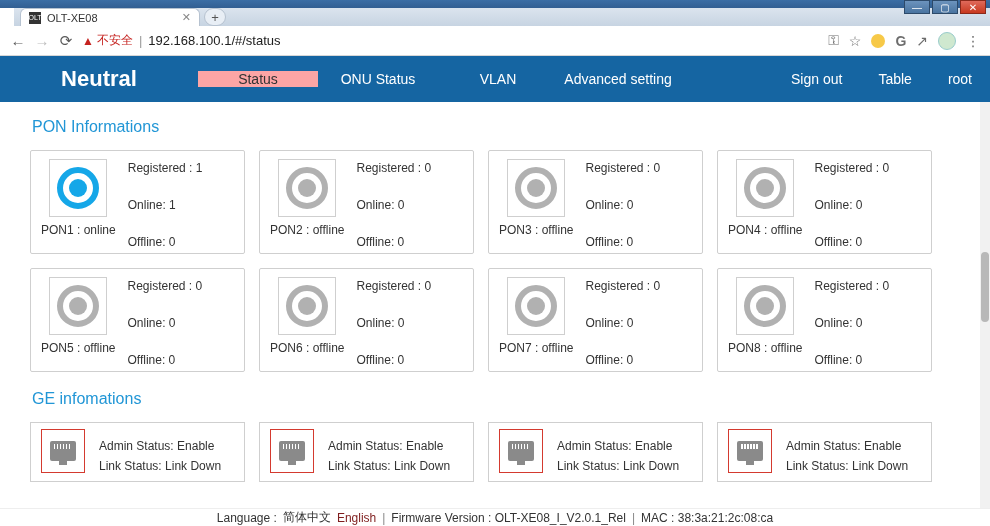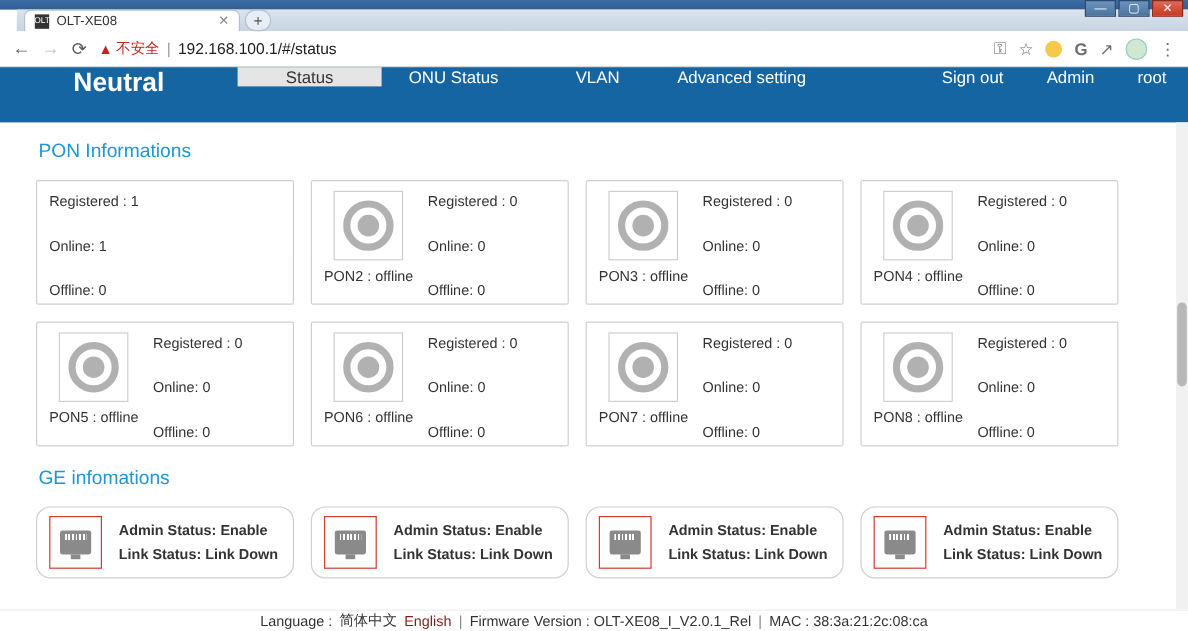--- a/index.html
+++ b/index.html
@@ -89,32 +89,32 @@
   .ricon-face{width:14px;height:14px;border-radius:50%;background:#f7c948;display:inline-block;}
   .ricon-g{color:#4285f4;font-weight:bold;}
   .ricon-graph{color:#5f6368;}
   .ricon-avatar{width:18px;height:18px;border-radius:50%;background:#cfe8cf;border:1px solid #9cc;}
   .ricon-more{letter-spacing:-2px;}
 
   
   .appnav {
     height: 46px;
     background:#1565a2;
-    display:flex; align-items:flex-start;
+    display:flex; align-items:center;
     color:#fff;
   }
   .brand {
     width:198px; display:flex; align-items:center; justify-content:center;
     font-size:22px; font-weight:bold;
   }
   .navtab {
     width:120px; display:flex;align-items:center;justify-content:center;
     font-size:14px; cursor:pointer;
   }
-  .navtab.active { background:#e5e5e5; color:#333; }
+  .navtab.active { background:#fca5a5; color:#333; }
   .navspacer{flex:1;}
   .navlink { padding:0 18px; display:flex;align-items:center;font-size:14px;cursor:pointer;}
 
   
   .content {
     height: 406px;
     overflow-y:auto;
     padding: 12px 30px 4px 30px;
     position:relative;
   }
@@ -137,23 +137,23 @@
   }
   .ring-outer{width:42px;height:42px;border-radius:50%;border:6px solid #b1b1b1;display:flex;align-items:center;justify-content:center;}
   .ring-inner{width:18px;height:18px;border-radius:50%;background:#b1b1b1;}
   .pon-icon.online .ring-outer{border-color:#15a7e8;}
   .pon-icon.online .ring-inner{background:#15a7e8;}
   .pon-label{margin-top:6px;font-size:12px;color:#333;}
   .pon-stats{display:flex;flex-direction:column;gap:23px;padding-top:2px;font-size:12px;color:#333;}
 
   .ge-card {
     width:215px; height:60px;
-    border:1px solid #cfcfcf; border-radius:12px;
+    border:1px solid #cfcfcf; border-radius:0;
     padding:8px 10px;
-    display:flex; gap:14px; align-items:center;font-weight:bold;
+    display:flex; gap:14px; align-items:flex-end;
   }
   .ge-icon {
     width:44px;height:44px;border:1px solid #d43a2f;display:flex;align-items:center;justify-content:center;
   }
   .ge-port {
     width:26px;height:20px;background:#8a8a8a;position:relative;border-radius:2px;
   }
   .ge-port::before{
     content:"";position:absolute;top:3px;left:4px;right:4px;height:5px;
     background:repeating-linear-gradient(to right,#fff 0,#fff 1.5px,#8a8a8a 1.5px,#8a8a8a 3px);
@@ -228,28 +228,36 @@
 </div>
 
 <div class="appnav">
   <div class="brand">Neutral</div>
   <div class="navtab active">Status</div>
   <div class="navtab">ONU Status</div>
   <div class="navtab">VLAN</div>
   <div class="navtab">Advanced setting</div>
   <div class="navspacer"></div>
   <div class="navlink">Sign out</div>
-  <div class="navlink">Admin</div>
+  <div class="navlink">Table</div>
   <div class="navlink">root</div>
 </div>
 
 <div class="content">
   <div class="section-title">PON Informations</div>
   <div class="card-grid" id="pon-grid">
       <div class="pon-card">
+        <div class="pon-left">
+          <div class="pon-icon online">
+            <div class="ring-outer">
+              <div class="ring-inner"></div>
+            </div>
+          </div>
+          <div class="pon-label">PON1 : online</div>
+        </div>
         <div class="pon-stats">
           <div>Registered : 1</div>
           <div>Online: 1</div>
           <div>Offline: 0</div>
         </div>
       </div>
       <div class="pon-card">
         <div class="pon-left">
           <div class="pon-icon">
             <div class="ring-outer">

